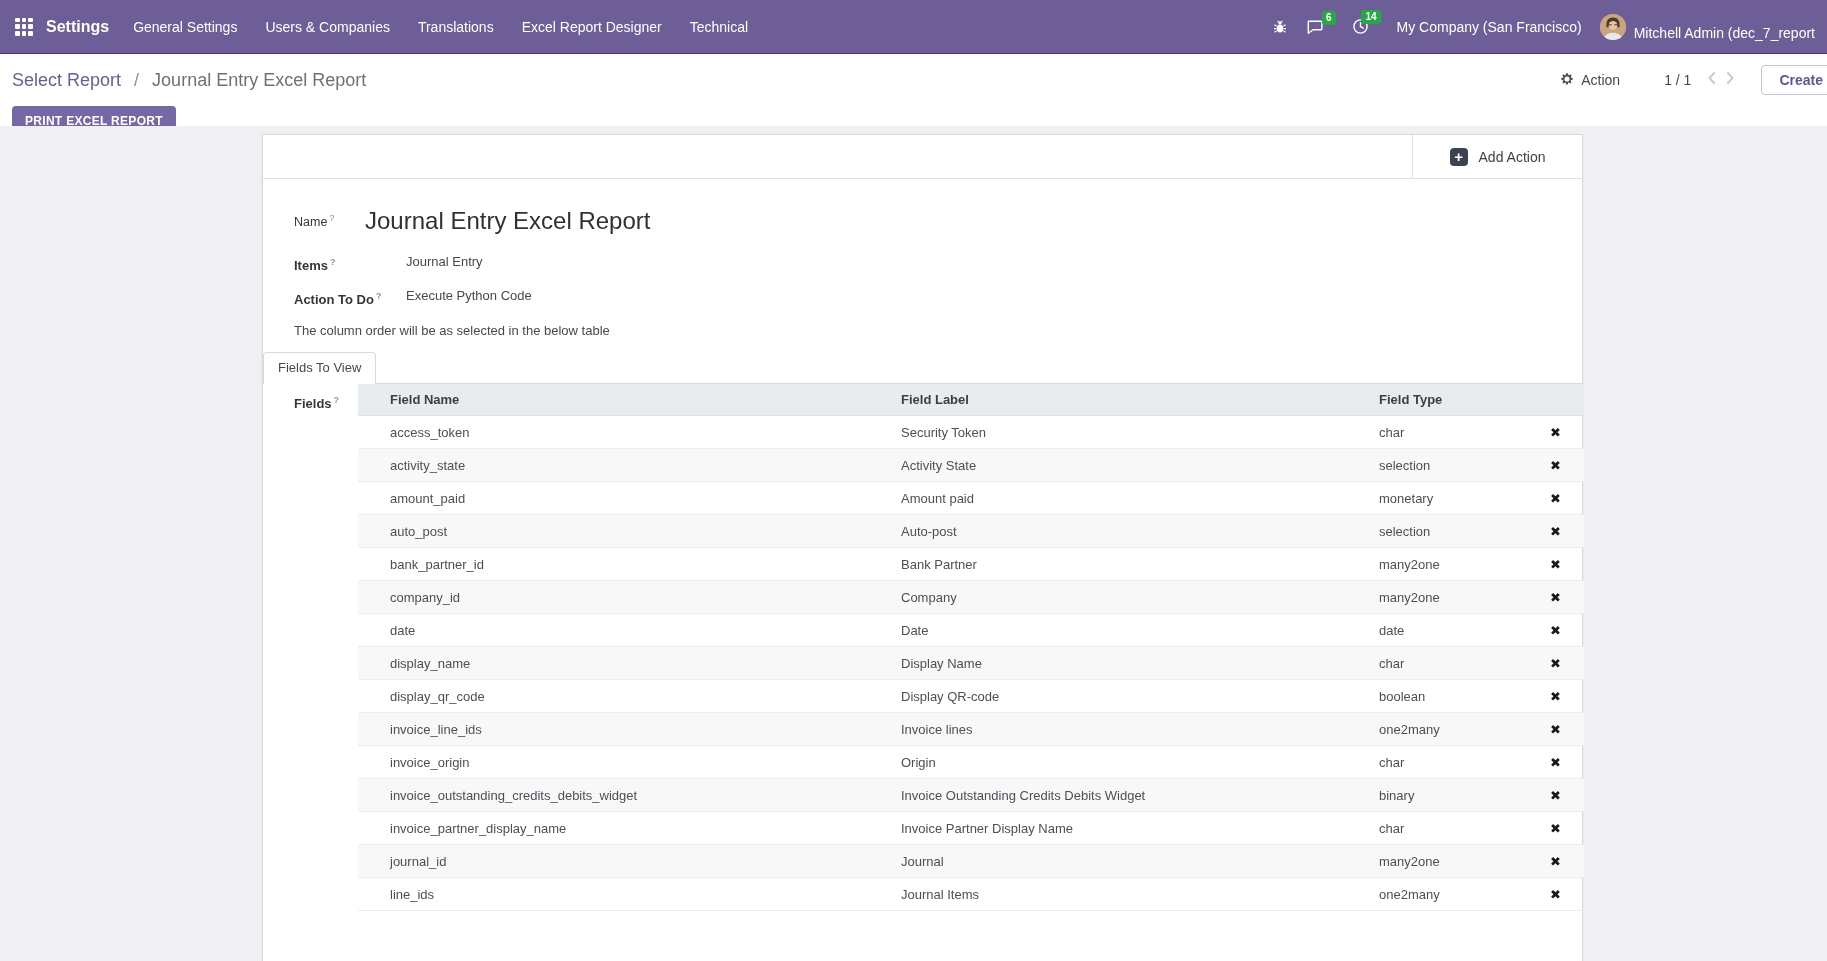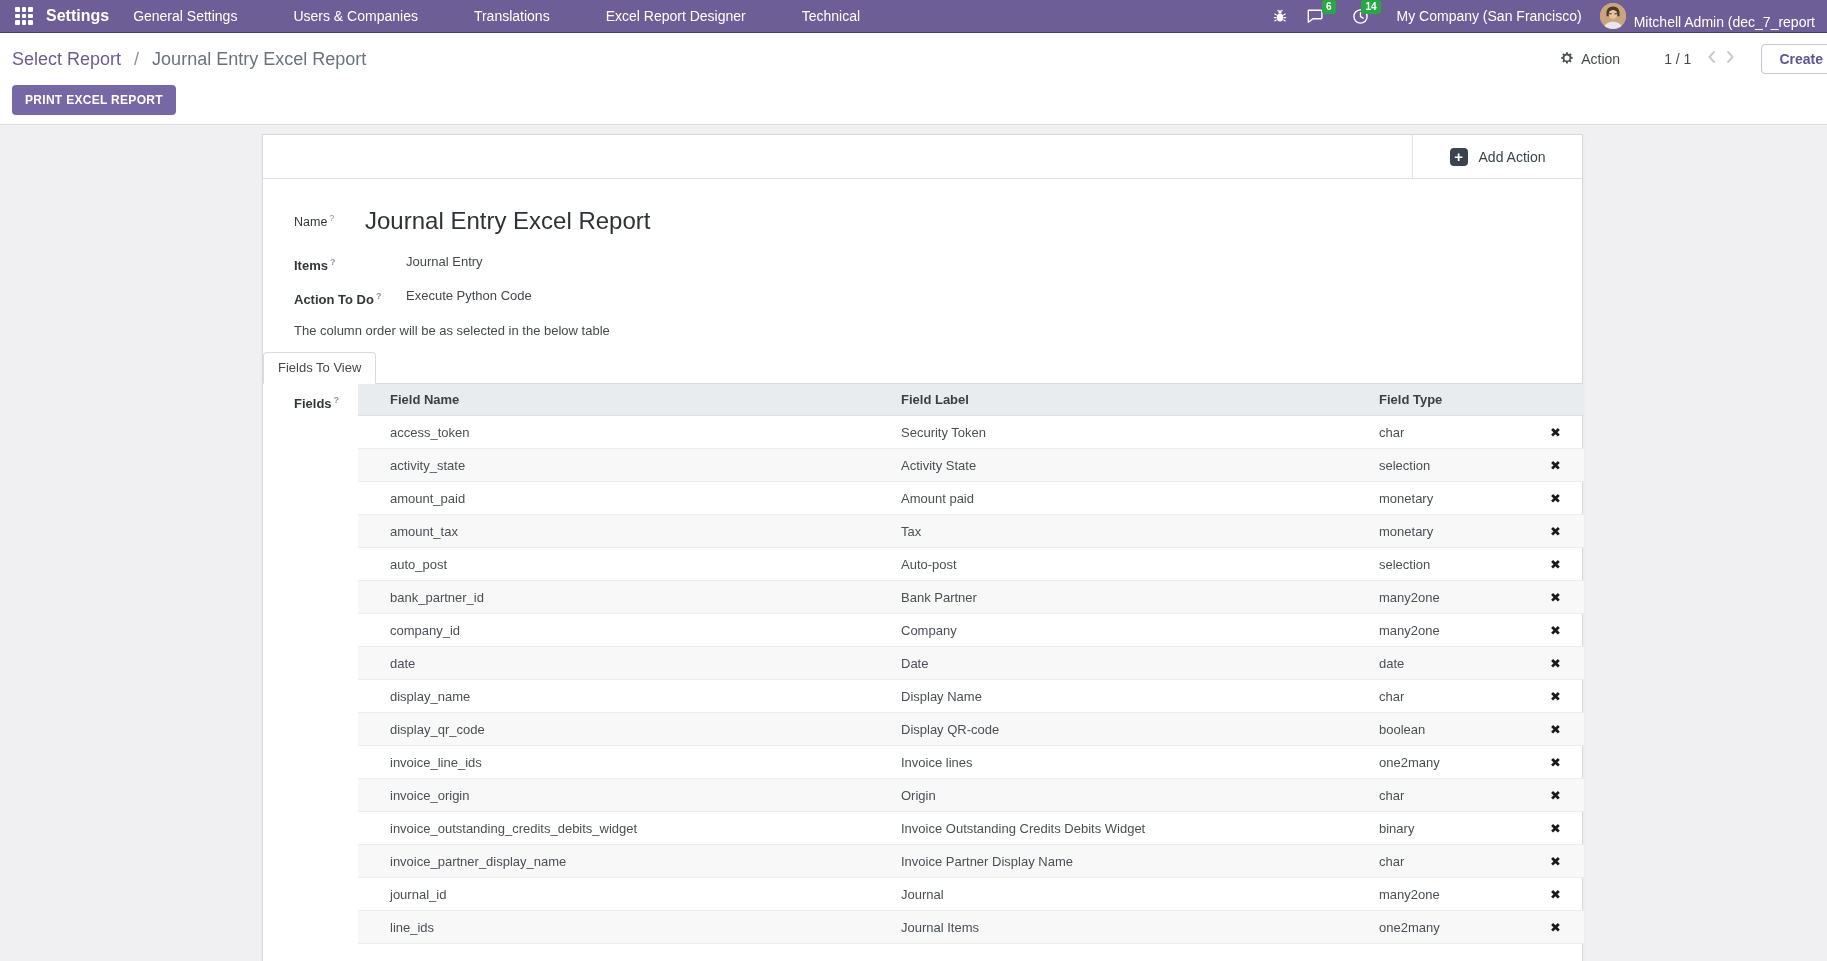--- a/index.html
+++ b/index.html
@@ -6,27 +6,27 @@
   html,body { width:1827px; height:961px; overflow:hidden; }
   body {
     font-family:"Liberation Sans", sans-serif;
     background:#f0eff2;
     color:#45494e;
     position:relative;
   }
 
   
   .navbar {
-    height:33px; background:#6e5e97; border-bottom:1px solid rgba(0,0,0,.35);
+    height:54px; background:#6e5e97; border-bottom:1px solid rgba(0,0,0,.35);
     display:flex; align-items:center; padding:0 12px; color:#fff;
   }
   .apps-icon { width:18px; height:18px; display:grid; grid-template-columns:repeat(3,1fr); gap:2px; margin:0 13px 0 3px; cursor:pointer; }
   .apps-icon i { background:#fff; border-radius:1px; }
   .app-name { font-size:16px; font-weight:700; margin-right:10px; cursor:pointer; }
-  .nav-menus { display:flex; align-items:flex-end;gap:28px; }
+  .nav-menus { display:flex; align-items:flex-end; }
   .nav-item { font-size:14px; padding:10px 14px; cursor:pointer; white-space:nowrap; }
   .nav-right { margin-left:auto; display:flex; align-items:center; }
   .icon-btn { position:relative; display:flex; align-items:center; cursor:pointer; }
   .icon-btn svg { display:block; }
   .btn-debug { margin-right:18px; }
   .btn-msg { margin-right:28px; }
   .btn-clock { margin-right:28px; }
   .badge {
     position:absolute; top:-8px; right:-12px; background:#28a745; color:#fff;
     font-size:10px; font-weight:700; line-height:1; padding:2px 4px; border-radius:3px; font-style:normal;
@@ -270,26 +270,20 @@
                 <td>selection</td>
                 <td class="del-cell"><span class="del">✖</span></td>
               </tr>
               <tr>
                 <td>amount_paid</td>
                 <td>Amount paid</td>
                 <td>monetary</td>
                 <td class="del-cell"><span class="del">✖</span></td>
               </tr>
               <tr>
-                <td>amount_tax</td>
-                <td>Tax</td>
-                <td>monetary</td>
-                <td class="del-cell"><span class="del">✖</span></td>
-              </tr>
-              <tr>
                 <td>auto_post</td>
                 <td>Auto-post</td>
                 <td>selection</td>
                 <td class="del-cell"><span class="del">✖</span></td>
               </tr>
               <tr>
                 <td>bank_partner_id</td>
                 <td>Bank Partner</td>
                 <td>many2one</td>
                 <td class="del-cell"><span class="del">✖</span></td>

